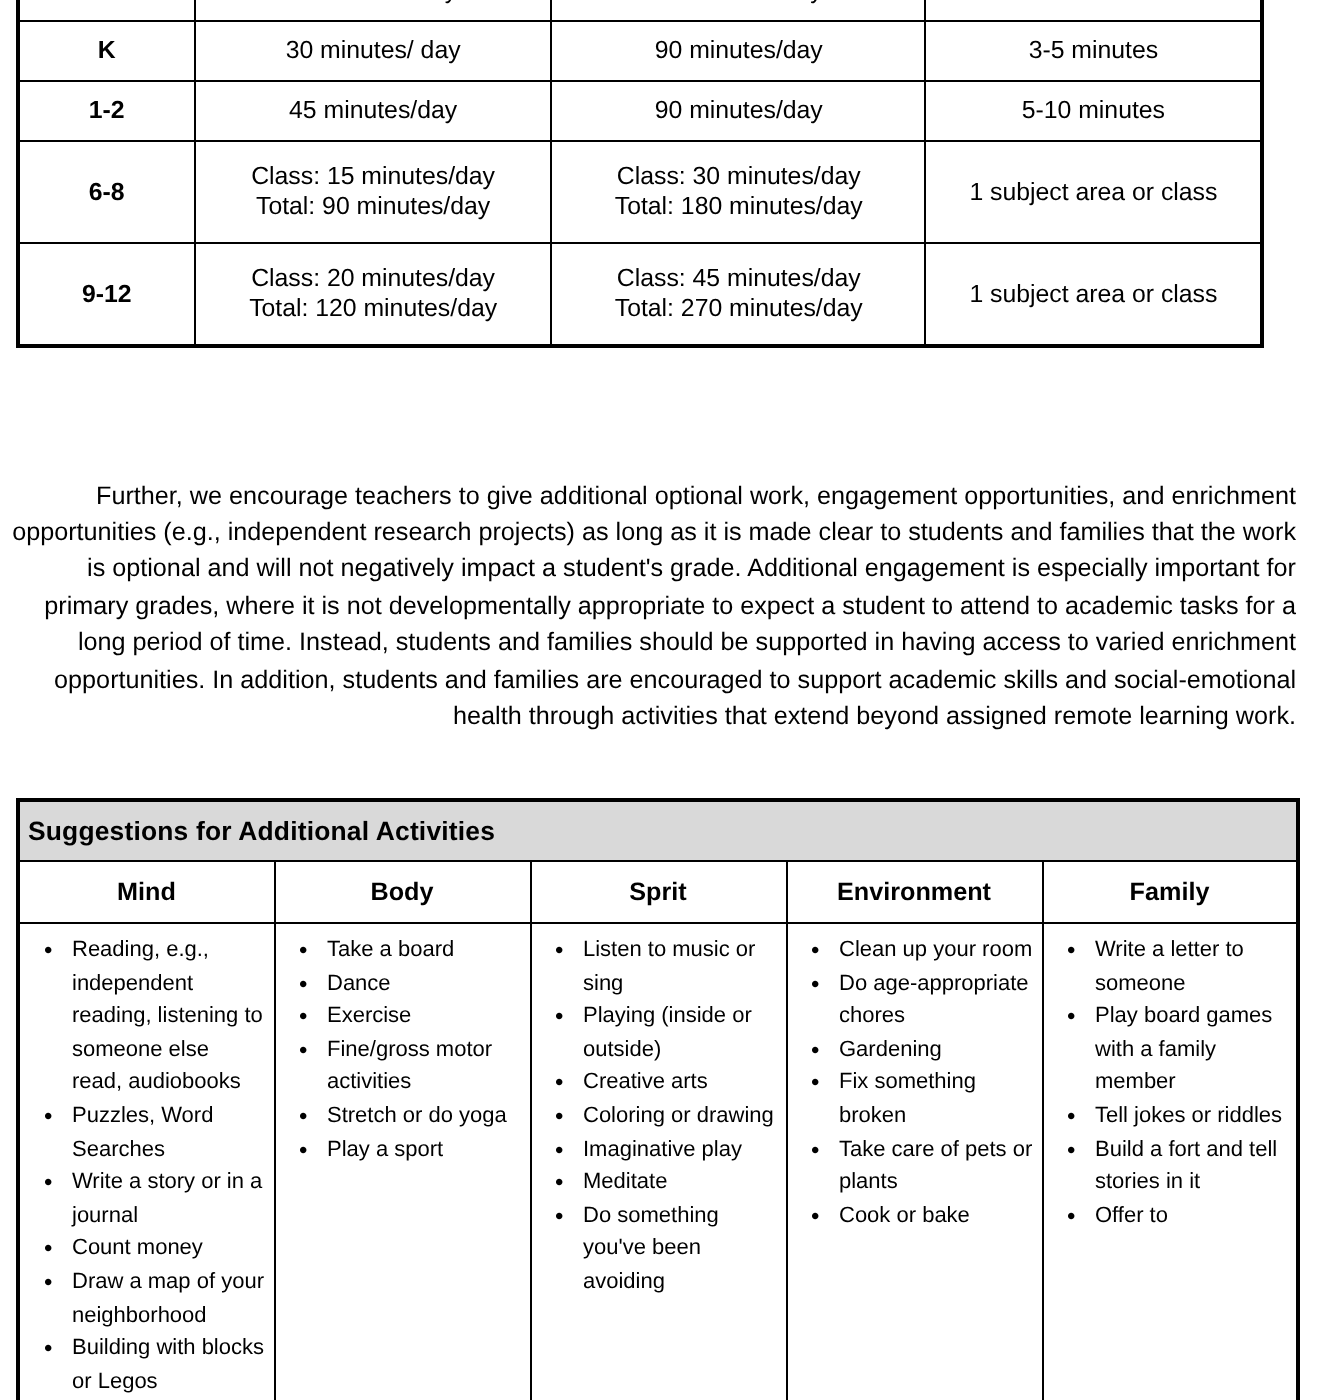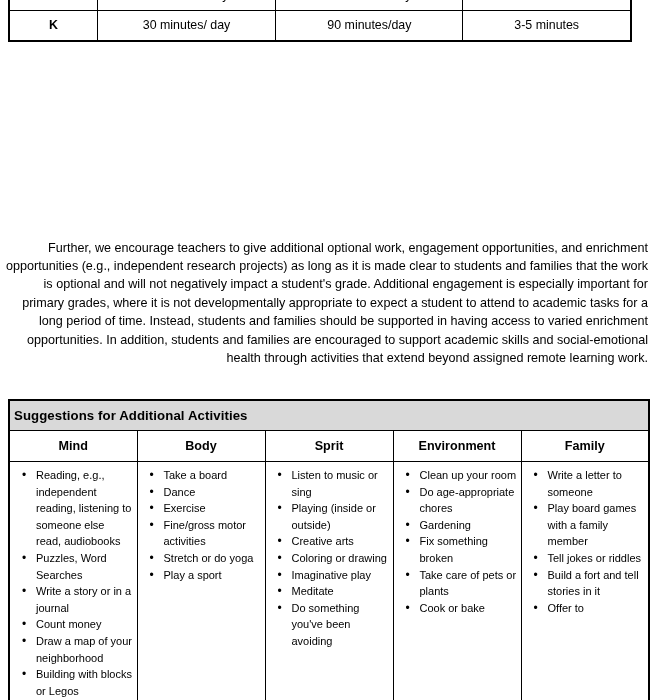--- a/index.html
+++ b/index.html
@@ -150,23 +150,41 @@
           <td class="c4">3-5 minutes</td>
         </tr>
 
         <tr>
           <td class="grade">K</td>
           <td class="c2">30 minutes/ day</td>
           <td class="c3">90 minutes/day</td>
           <td class="c4">3-5 minutes</td>
         </tr>
 
-
-
-
+        <tr>
+          <td class="grade">1-2</td>
+          <td class="c2">45 minutes/day</td>
+          <td class="c3">90 minutes/day</td>
+          <td class="c4">5-10 minutes</td>
+        </tr>
+
+
+        <tr class="tall">
+          <td class="grade">6-8</td>
+          <td class="c2 ml">Class: 15 minutes/day<br>Total: 90 minutes/day</td>
+          <td class="c3 ml">Class: 30 minutes/day<br>Total: 180 minutes/day</td>
+          <td class="c4">1 subject area or class</td>
+        </tr>
+
+        <tr class="tall">
+          <td class="grade">9-12</td>
+          <td class="c2 ml">Class: 20 minutes/day<br>Total: 120 minutes/day</td>
+          <td class="c3 ml">Class: 45 minutes/day<br>Total: 270 minutes/day</td>
+          <td class="c4">1 subject area or class</td>
+        </tr>
 
       </tbody>
     </table>
   </div>
 
   <p class="body-para">Further, we encourage teachers to give additional optional work, engagement opportunities, and enrichment opportunities (e.g., independent research projects) as long as it is made clear to students and families that the work is optional and will not negatively impact a student's grade. Additional engagement is especially important for primary grades, where it is not developmentally appropriate to expect a student to attend to academic tasks for a long period of time. Instead, students and families should be supported in having access to varied enrichment opportunities. In addition, students and families are encouraged to support academic skills and social-emotional health through activities that extend beyond assigned remote learning work.</p>
 
   <div class="sugg-table-wrap">
     <table class="sugg-table">
       <tbody>

